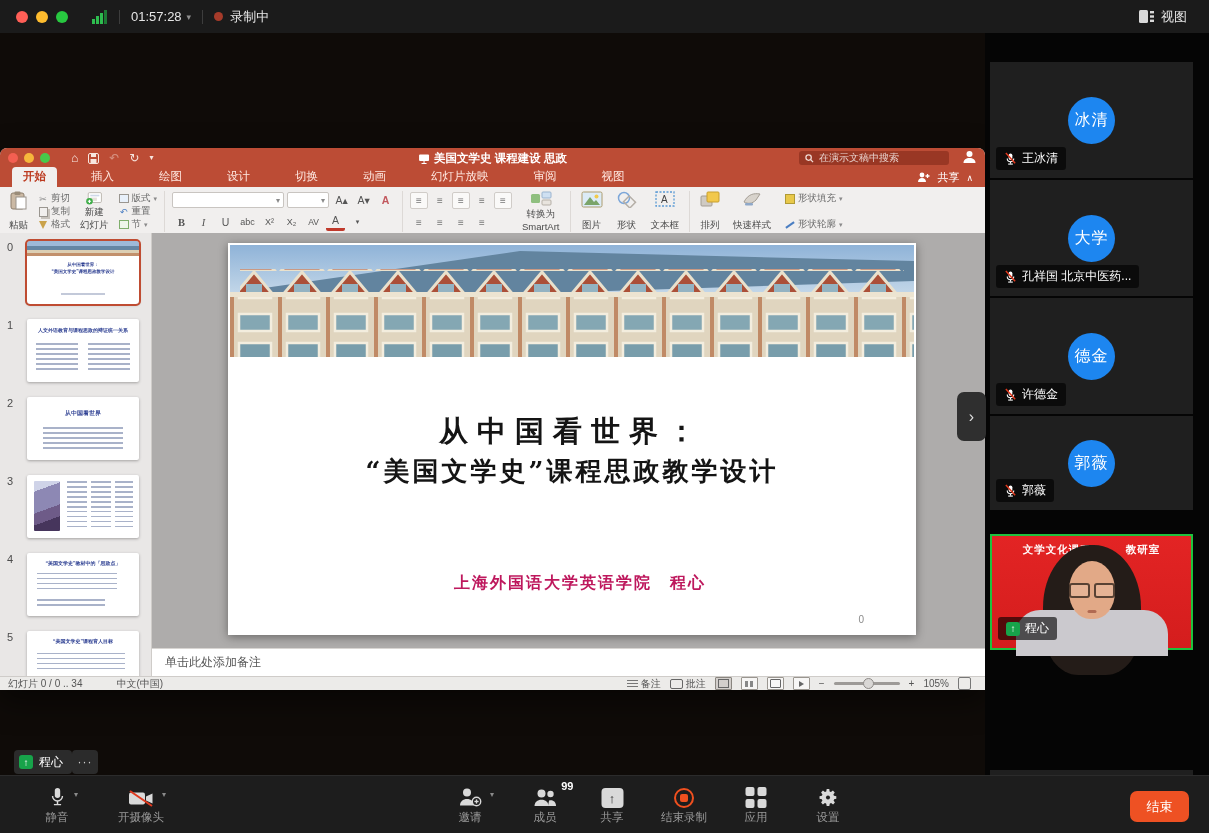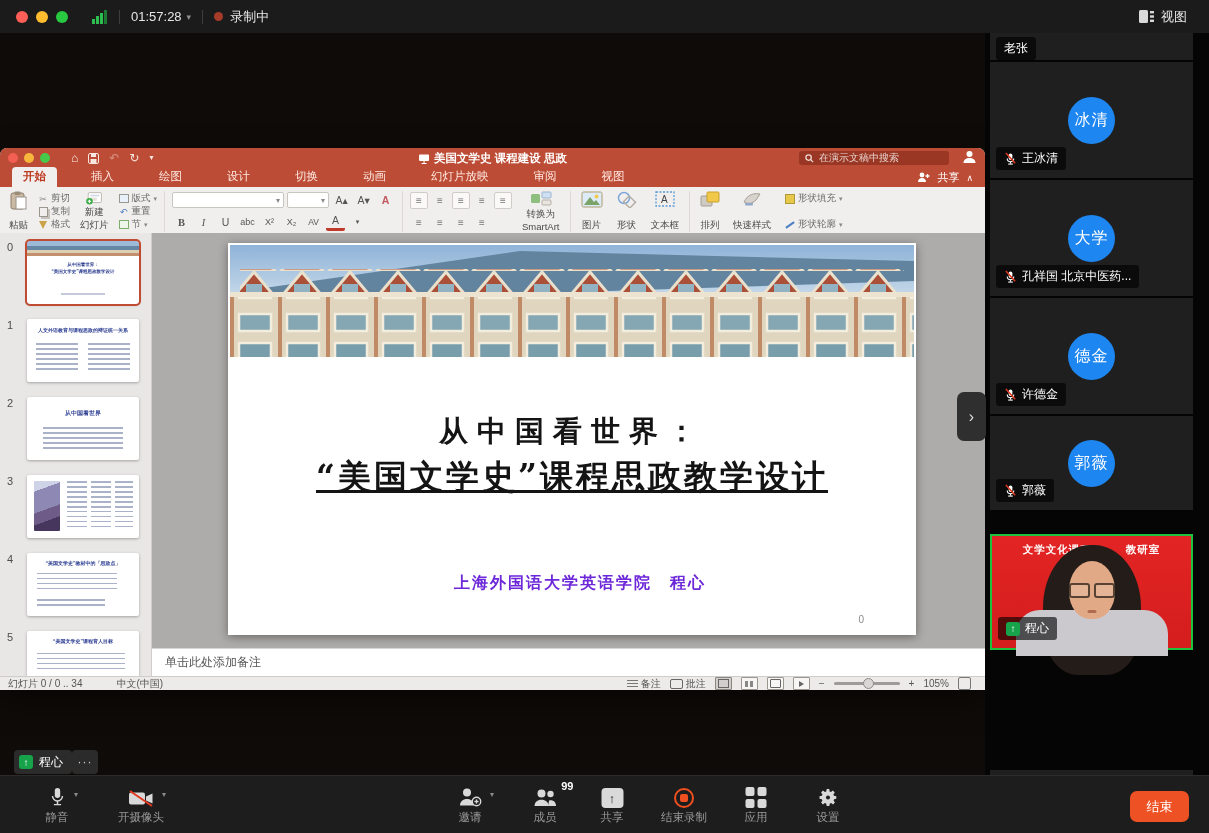--- a/index.html
+++ b/index.html
@@ -60,22 +60,22 @@
   .thumb.sel{outline:2px solid #bf4c32;outline-offset:0;border-radius:3px;}
   .t-title{font-size:5px;color:#2d3f92;text-align:center;font-weight:700;line-height:1.5;}
   .t-bars{background:repeating-linear-gradient(to bottom,#a9b2c9 0,#a9b2c9 1.5px,transparent 1.5px,transparent 5px);}
   .mini-photo{height:15px;background:linear-gradient(to bottom,#9db9d8 0 36%,#6586a4 36% 58%,#dccfb4 58% 78%,#c2906c 78% 100%);}
   .cover{position:absolute;left:7px;top:6px;width:26px;height:50px;background:linear-gradient(160deg,#cfd3e8 0 18%,#8d88b4 18% 55%,#6e5b88 55% 75%,#46355c 75% 100%);border-radius:1px;}
   .canvas{position:absolute;left:152px;top:0;right:0;bottom:0;background:#aeacab;}
   .slide{position:absolute;left:76px;top:10px;width:688px;height:392px;background:#fff;box-shadow:0 2px 9px rgba(0,0,0,.4);}
   .s-photo{position:absolute;left:2px;top:2px;}
   .s-title{position:absolute;left:0;right:0;top:168px;text-align:center;font-family:"DejaVu Serif","Liberation Serif",serif;font-weight:700;color:#141414;}
   .s-title .l1{font-size:29px;letter-spacing:9px;line-height:1.4;}
-  .s-title .l2{font-size:33px;letter-spacing:3px;line-height:1.5;text-decoration:underline;}
-  .s-sub{position:absolute;left:16px;right:0;top:330px;text-align:center;font-family:"DejaVu Serif","Liberation Serif",serif;font-weight:700;font-size:16px;letter-spacing:2px;color:#6d28d9;}
+  .s-title .l2{font-size:26px;letter-spacing:3px;line-height:1.5;}
+  .s-sub{position:absolute;left:16px;right:0;top:330px;text-align:center;font-family:"DejaVu Serif","Liberation Serif",serif;font-weight:700;font-size:16px;letter-spacing:2px;color:#be185d;}
   .s-num{position:absolute;right:52px;bottom:10px;font-size:10px;color:#8a8a8a;}
   .notes{position:absolute;left:152px;right:0;bottom:14px;height:28px;background:#fff;border-top:1px solid #d8d5d2;display:flex;align-items:center;padding-left:13px;font-size:12px;color:#555;box-sizing:border-box;}
   .pstatus{position:absolute;left:0;right:0;bottom:0;height:14px;background:#ecebe9;border-top:1px solid #cfccc9;display:flex;align-items:center;font-size:10px;color:#555;padding:0 8px;box-sizing:border-box;}
   .ps-right{margin-left:auto;display:flex;align-items:center;gap:9px;padding-right:6px;}
   .ic-lines{width:11px;height:8px;background:repeating-linear-gradient(to bottom,#777 0,#777 1px,transparent 1px,transparent 3px);}
   .ic-bubble{width:11px;height:8px;border:1px solid #666;border-radius:2px;position:relative;}
   .vb{width:15px;height:11px;border:1px solid #9a9690;background:#f7f6f5;display:flex;align-items:center;justify-content:center;font-size:8px;color:#666;border-radius:1px;}
   .vb.on{background:#d2cecb;border-color:#8a8680;}
   .ztrack{width:66px;height:3px;background:#9d9a97;border-radius:2px;position:relative;}
   .zknob{position:absolute;left:44%;top:-4px;width:11px;height:11px;border-radius:50%;background:#d9d7d5;border:1px solid #8d8a87;box-sizing:border-box;}
@@ -507,25 +507,20 @@
         <span>105%</span>
         <i class="fitbox"></i>
       </div>
     </div>
   </div>
 
   <div class="expand">›</div>
 
   <div class="sidebar">
 
-    <div class="tile" style="top:0;height:27px">
-      <div class="tag top" style="left:6px">
-        <span>老张</span>
-      </div>
-    </div>
 
     <div class="tile" style="top:29px;height:116px">
       <div class="avatar">冰清</div>
       <div class="tag">
         <svg width="13" height="13" viewBox="0 0 14 14">
             <rect x="5" y="1.5" width="4" height="7" rx="2" fill="#fff"></rect>
             <path d="M3.5 7a3.5 3.5 0 0 0 7 0" stroke="#fff" fill="none" stroke-width="1.2"></path>
             <line x1="7" y1="10.5" x2="7" y2="12.5" stroke="#fff" stroke-width="1.2"></line>
             <line x1="4.5" y1="13" x2="9.5" y2="13" stroke="#fff" stroke-width="1.2"></line>
             <line x1="2" y1="1" x2="12" y2="12" stroke="#e0391e" stroke-width="1.6"></line>

